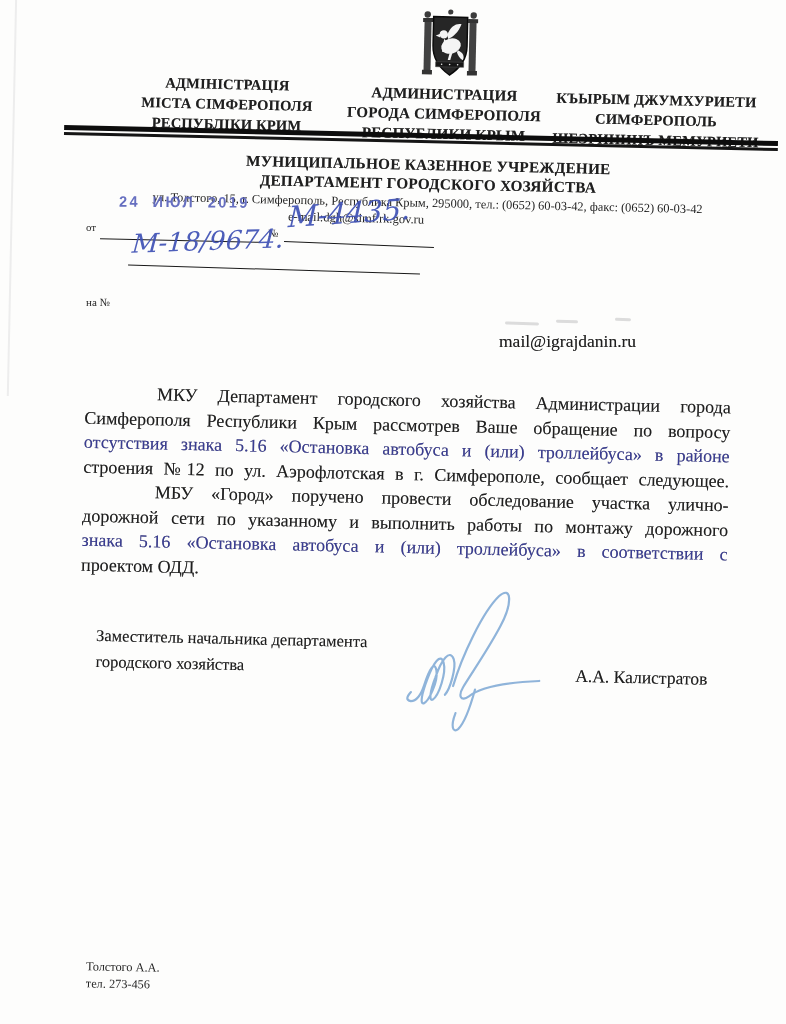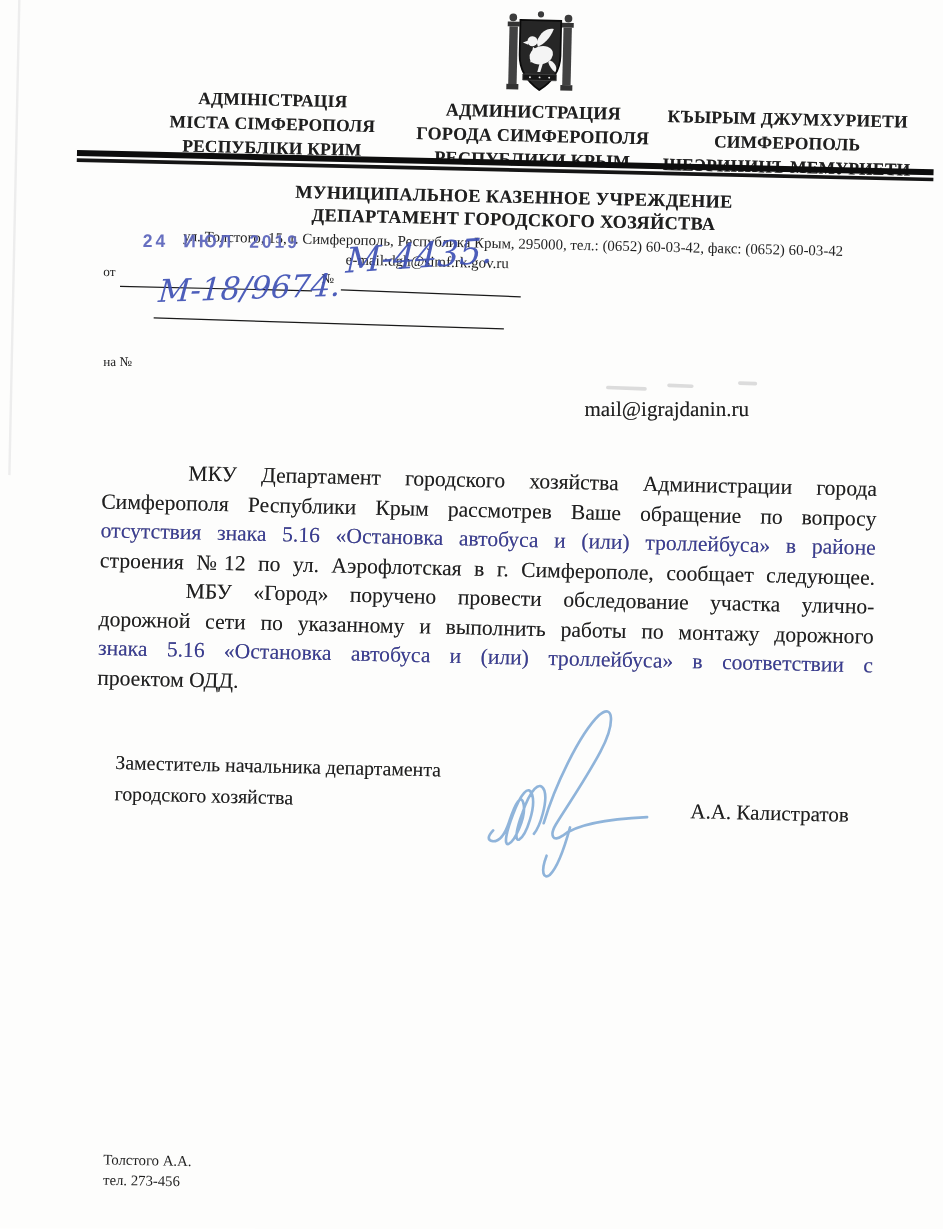--- a/index.html
+++ b/index.html
@@ -42,21 +42,21 @@
   }
   .hw{
     position:absolute;font-style:italic;color:var(--handwriting_blue,#3f51b5);
     font-family:"DejaVu Serif",serif;white-space:nowrap;opacity:.92;
   }
   .hw1{left:288px;top:196px;font-size:29px;transform:rotate(-4deg) skewX(-6deg);}
   .hw2{left:132px;top:226px;font-size:26px;transform:rotate(-2deg) skewX(-6deg);}
   .uline{position:absolute;border-top:1.6px solid #1a1a1a;height:0;}
 
   
-  .recipient{position:absolute;left:487px;top:331px;font-size:17.5px;}
+  .recipient{position:absolute;left:499px;top:331px;font-size:17.5px;}
 
   
   .body-block{position:absolute;left:83px;top:388px;width:646px;font-size:18px;line-height:24.5px;}
   .bl{text-align:justify;text-align-last:justify;white-space:normal;}
   .bl.ind{text-indent:72px;}
   .bl.lastline{text-align-last:left;}
   .bl.blue{color:var(--body_blue_tint,#3a3d94);}
   .soft{text-shadow:0 0 .4px rgba(20,20,20,.45);}
 
   

